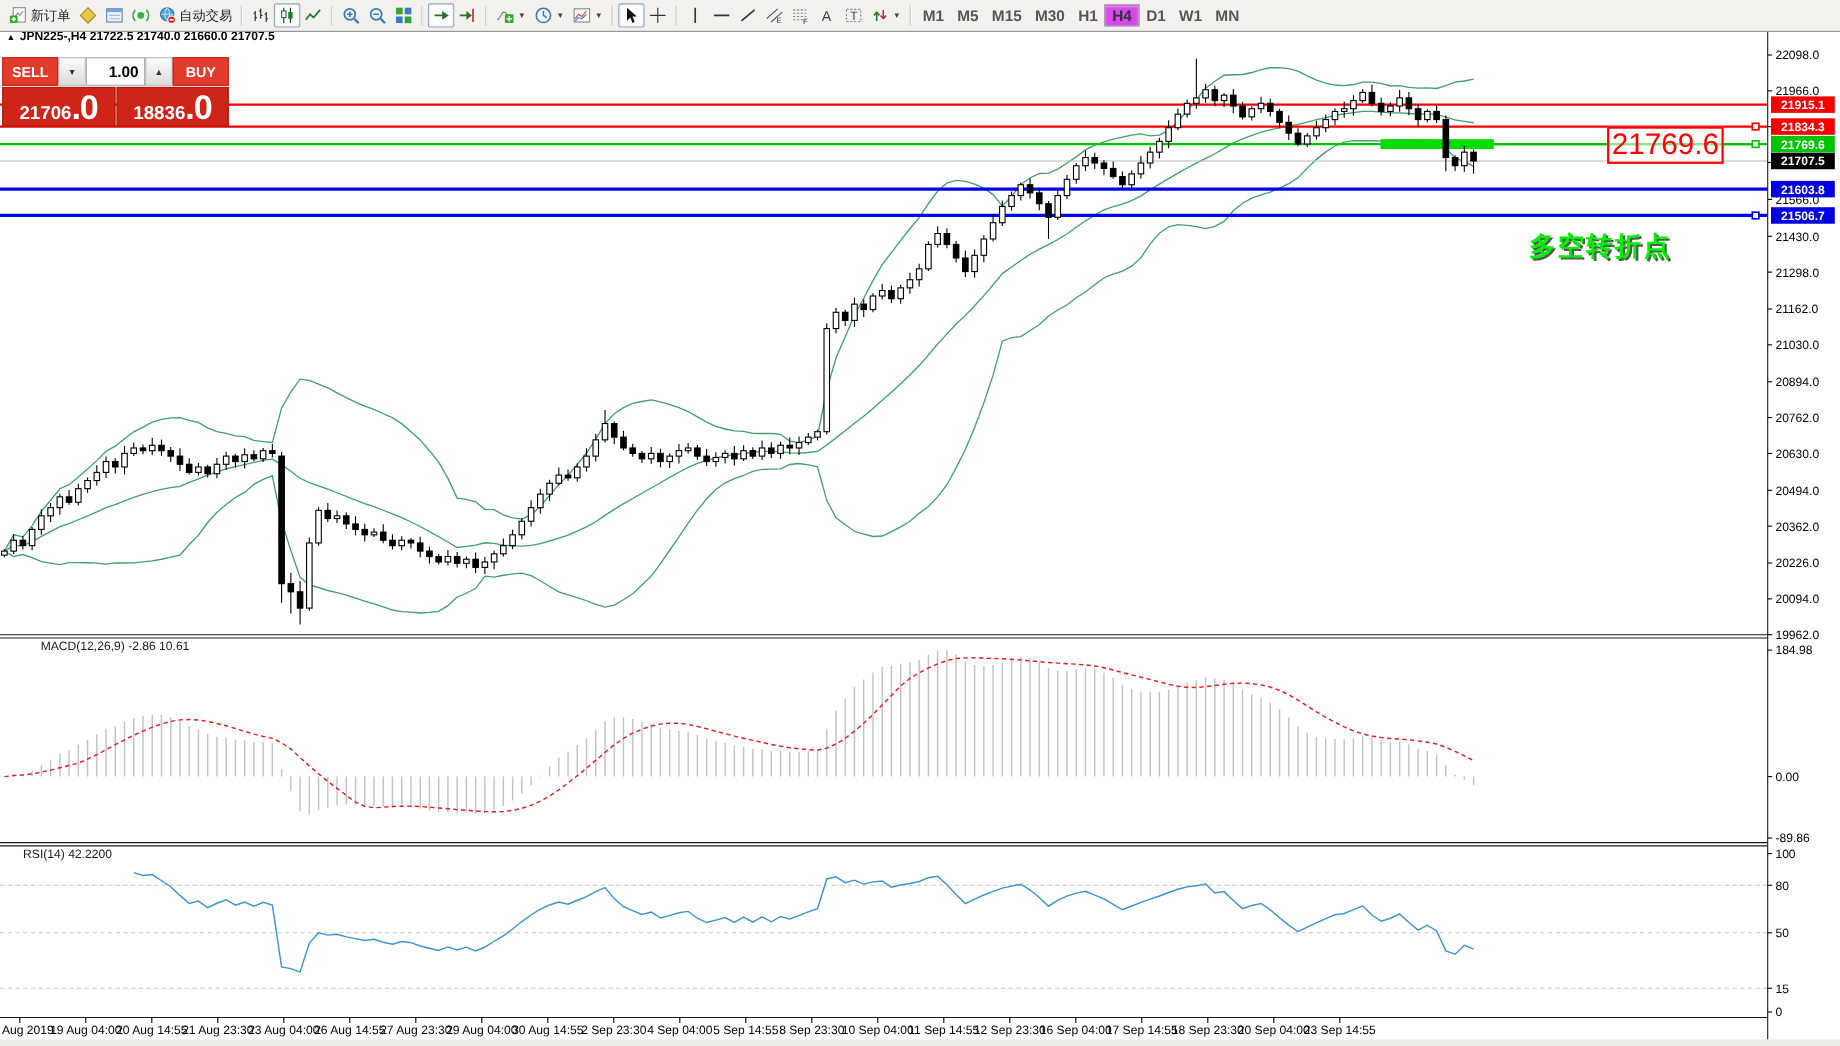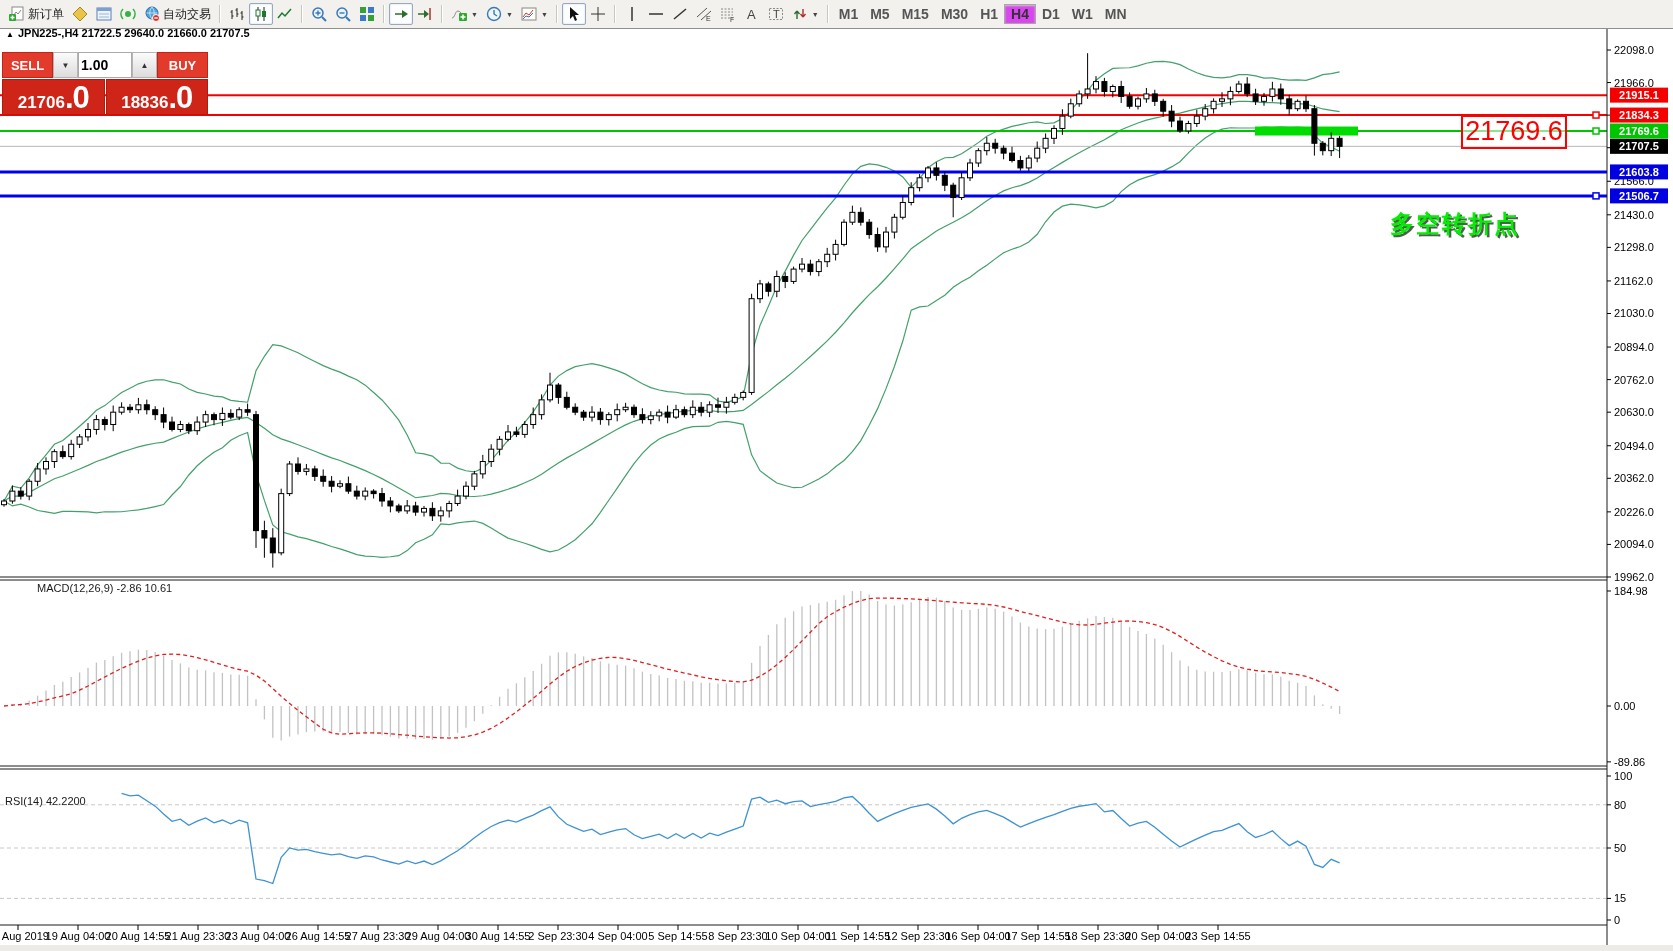--- a/index.html
+++ b/index.html
@@ -22,21 +22,21 @@
   #ohlc-header{position:absolute;left:6px;top:27px;font-size:11px;font-weight:600;color:#000;z-index:4;}
   #ohlc-header .tri{font-size:8px;margin-right:4px;}
   
   #trade-panel{position:absolute;left:2px;top:52px;width:206px;z-index:6;font-weight:bold;}
   #tp-row1{display:flex;height:26px;}
   #tp-row1>*{box-sizing:border-box;}
   .tp-btn{width:51px;background:#e23a2b;color:#fff;font-size:13px;display:flex;align-items:center;
           justify-content:center;border:1px solid #c12417;}
   .tp-spin{width:25px;background:linear-gradient(#fbfbfb,#dcdcdc);border:1px solid #b5b5b5;color:#333;
            font-size:8px;display:flex;align-items:center;justify-content:center;}
-  #volume-input{width:54px;border:1px solid #aaa;font-size:14px;font-weight:bold;
+  #volume-input{width:54px;border:1px solid #aaa;text-align:right;font-size:14px;font-weight:bold;
                 padding-right:5px;font-family:"Liberation Sans",sans-serif;}
   #tp-row2{display:flex;height:36px;margin-top:1px;}
   .tp-price{width:102px;background:#cf2418;color:#fff;display:flex;align-items:baseline;
             justify-content:center;border:1px solid #b01a0f;}
   .tp-price:first-child{margin-right:1px;}
   .p-small{font-size:17px;}
   .p-big{font-size:31px;letter-spacing:-1px;}
   
   #price-callout{position:absolute;left:1461px;top:115px;width:102px;height:30px;border:2px solid #f00;
                  color:#f00;font-size:27px;text-align:center;line-height:29px;z-index:4;background:rgba(255,255,255,.55);}
@@ -880,21 +880,21 @@
       <line x1="1098" y1="925" x2="1098" y2="930" stroke="#000"></line>
       <text x="1098" y="940" text-anchor="middle" font-size="11" fill="#000">18 Sep 23:30</text>
       <line x1="1158" y1="925" x2="1158" y2="930" stroke="#000"></line>
       <text x="1158" y="940" text-anchor="middle" font-size="11" fill="#000">20 Sep 04:00</text>
       <line x1="1218" y1="925" x2="1218" y2="930" stroke="#000"></line>
       <text x="1218" y="940" text-anchor="middle" font-size="11" fill="#000">23 Sep 14:55</text>
     </g>
   </svg>
 
 <div id="ohlc-header">
-  <span class="tri">▲</span><span>JPN225-,H4  21722.5 29640.0 21660.0 21707.5</span>
+  <span class="tri">▲</span><span>JPN225-,H4  21722.5 21740.0 21660.0 21707.5</span>
 </div>
 
 <div id="trade-panel">
   <div id="tp-row1">
     <div class="tp-btn">SELL</div>
     <div class="tp-spin">▼</div>
     <input id="volume-input" value="1.00" style="">
     <div class="tp-spin">▲</div>
     <div class="tp-btn">BUY</div>
   </div>
@@ -909,17 +909,17 @@
     </div>
   </div>
 </div>
 
 <div id="price-callout">21769.6</div>
 <div id="chart-annotation">多空转折点</div>
 
 <div class="pane-label" style="top:582px;margin-left:32px;">
   <span>MACD(12,26,9)</span> <span>-2.86 10.61</span>
 </div>
-<div class="pane-label" style="top:795px;">
+<div class="pane-label" style="top:771px;margin-left:16px;">
   <span>RSI(14)</span> <span>42.2200</span>
 </div>
 
 <div id="bottom-strip"></div>
 
 </body></html>

